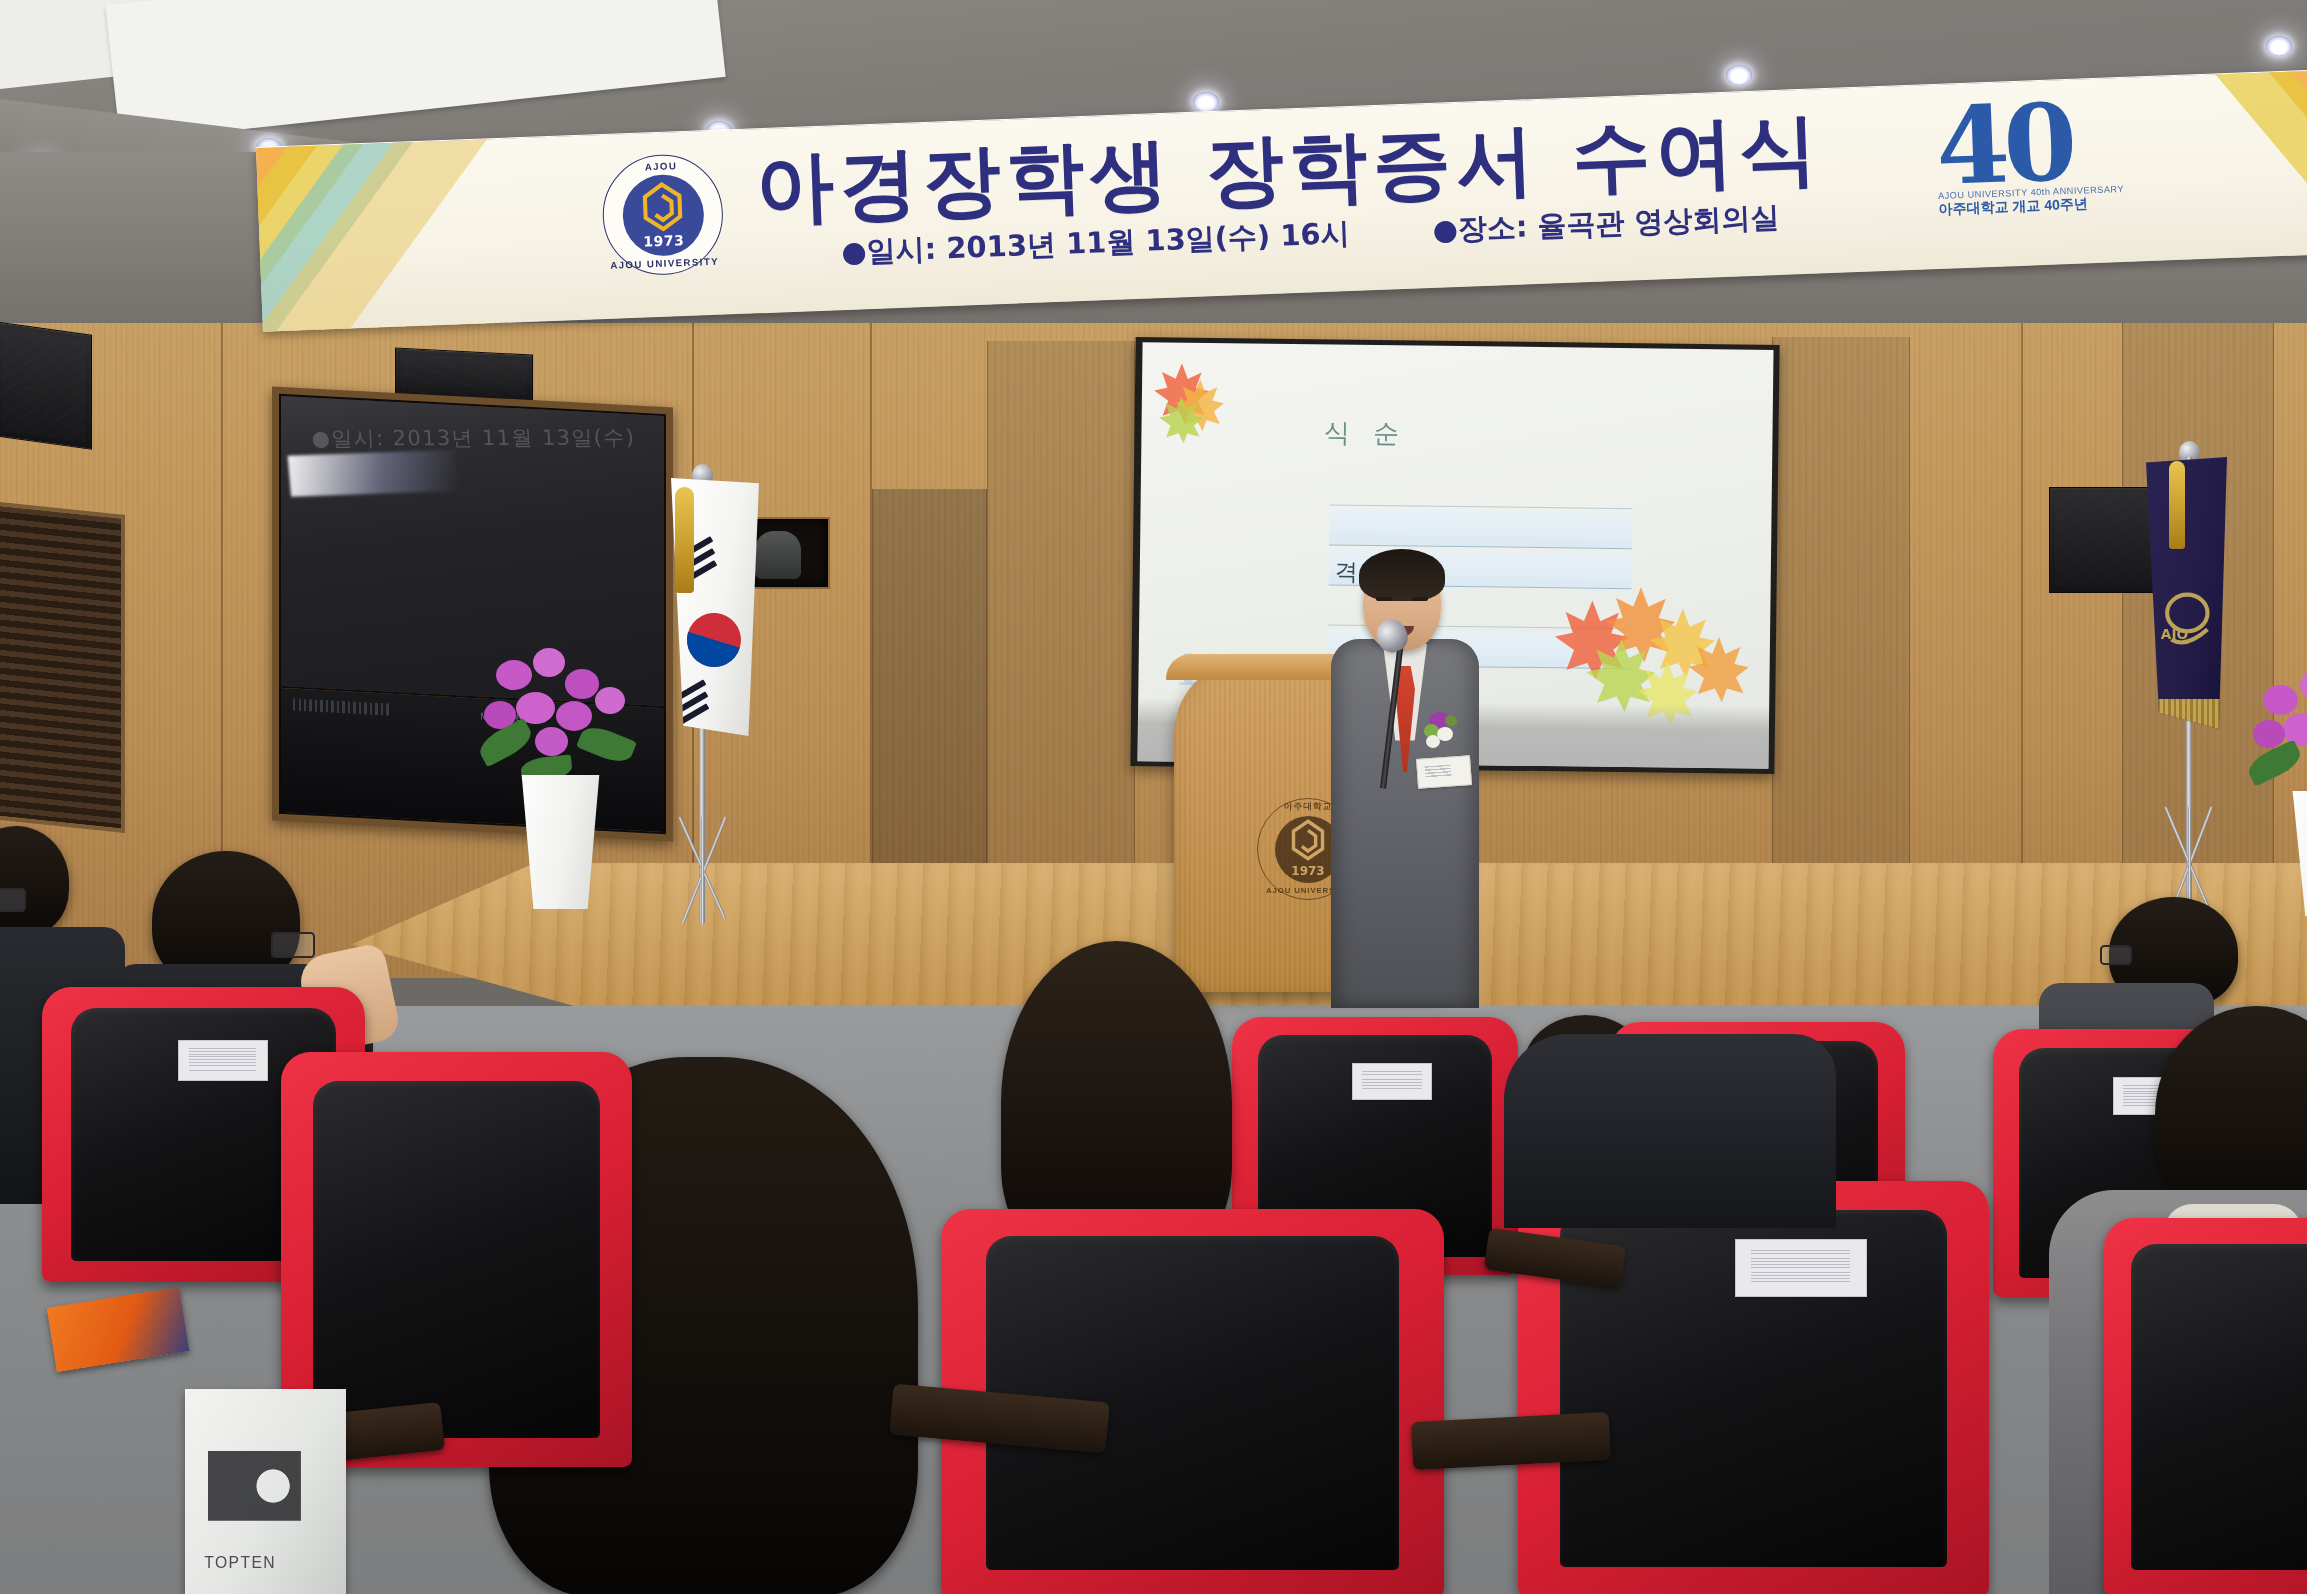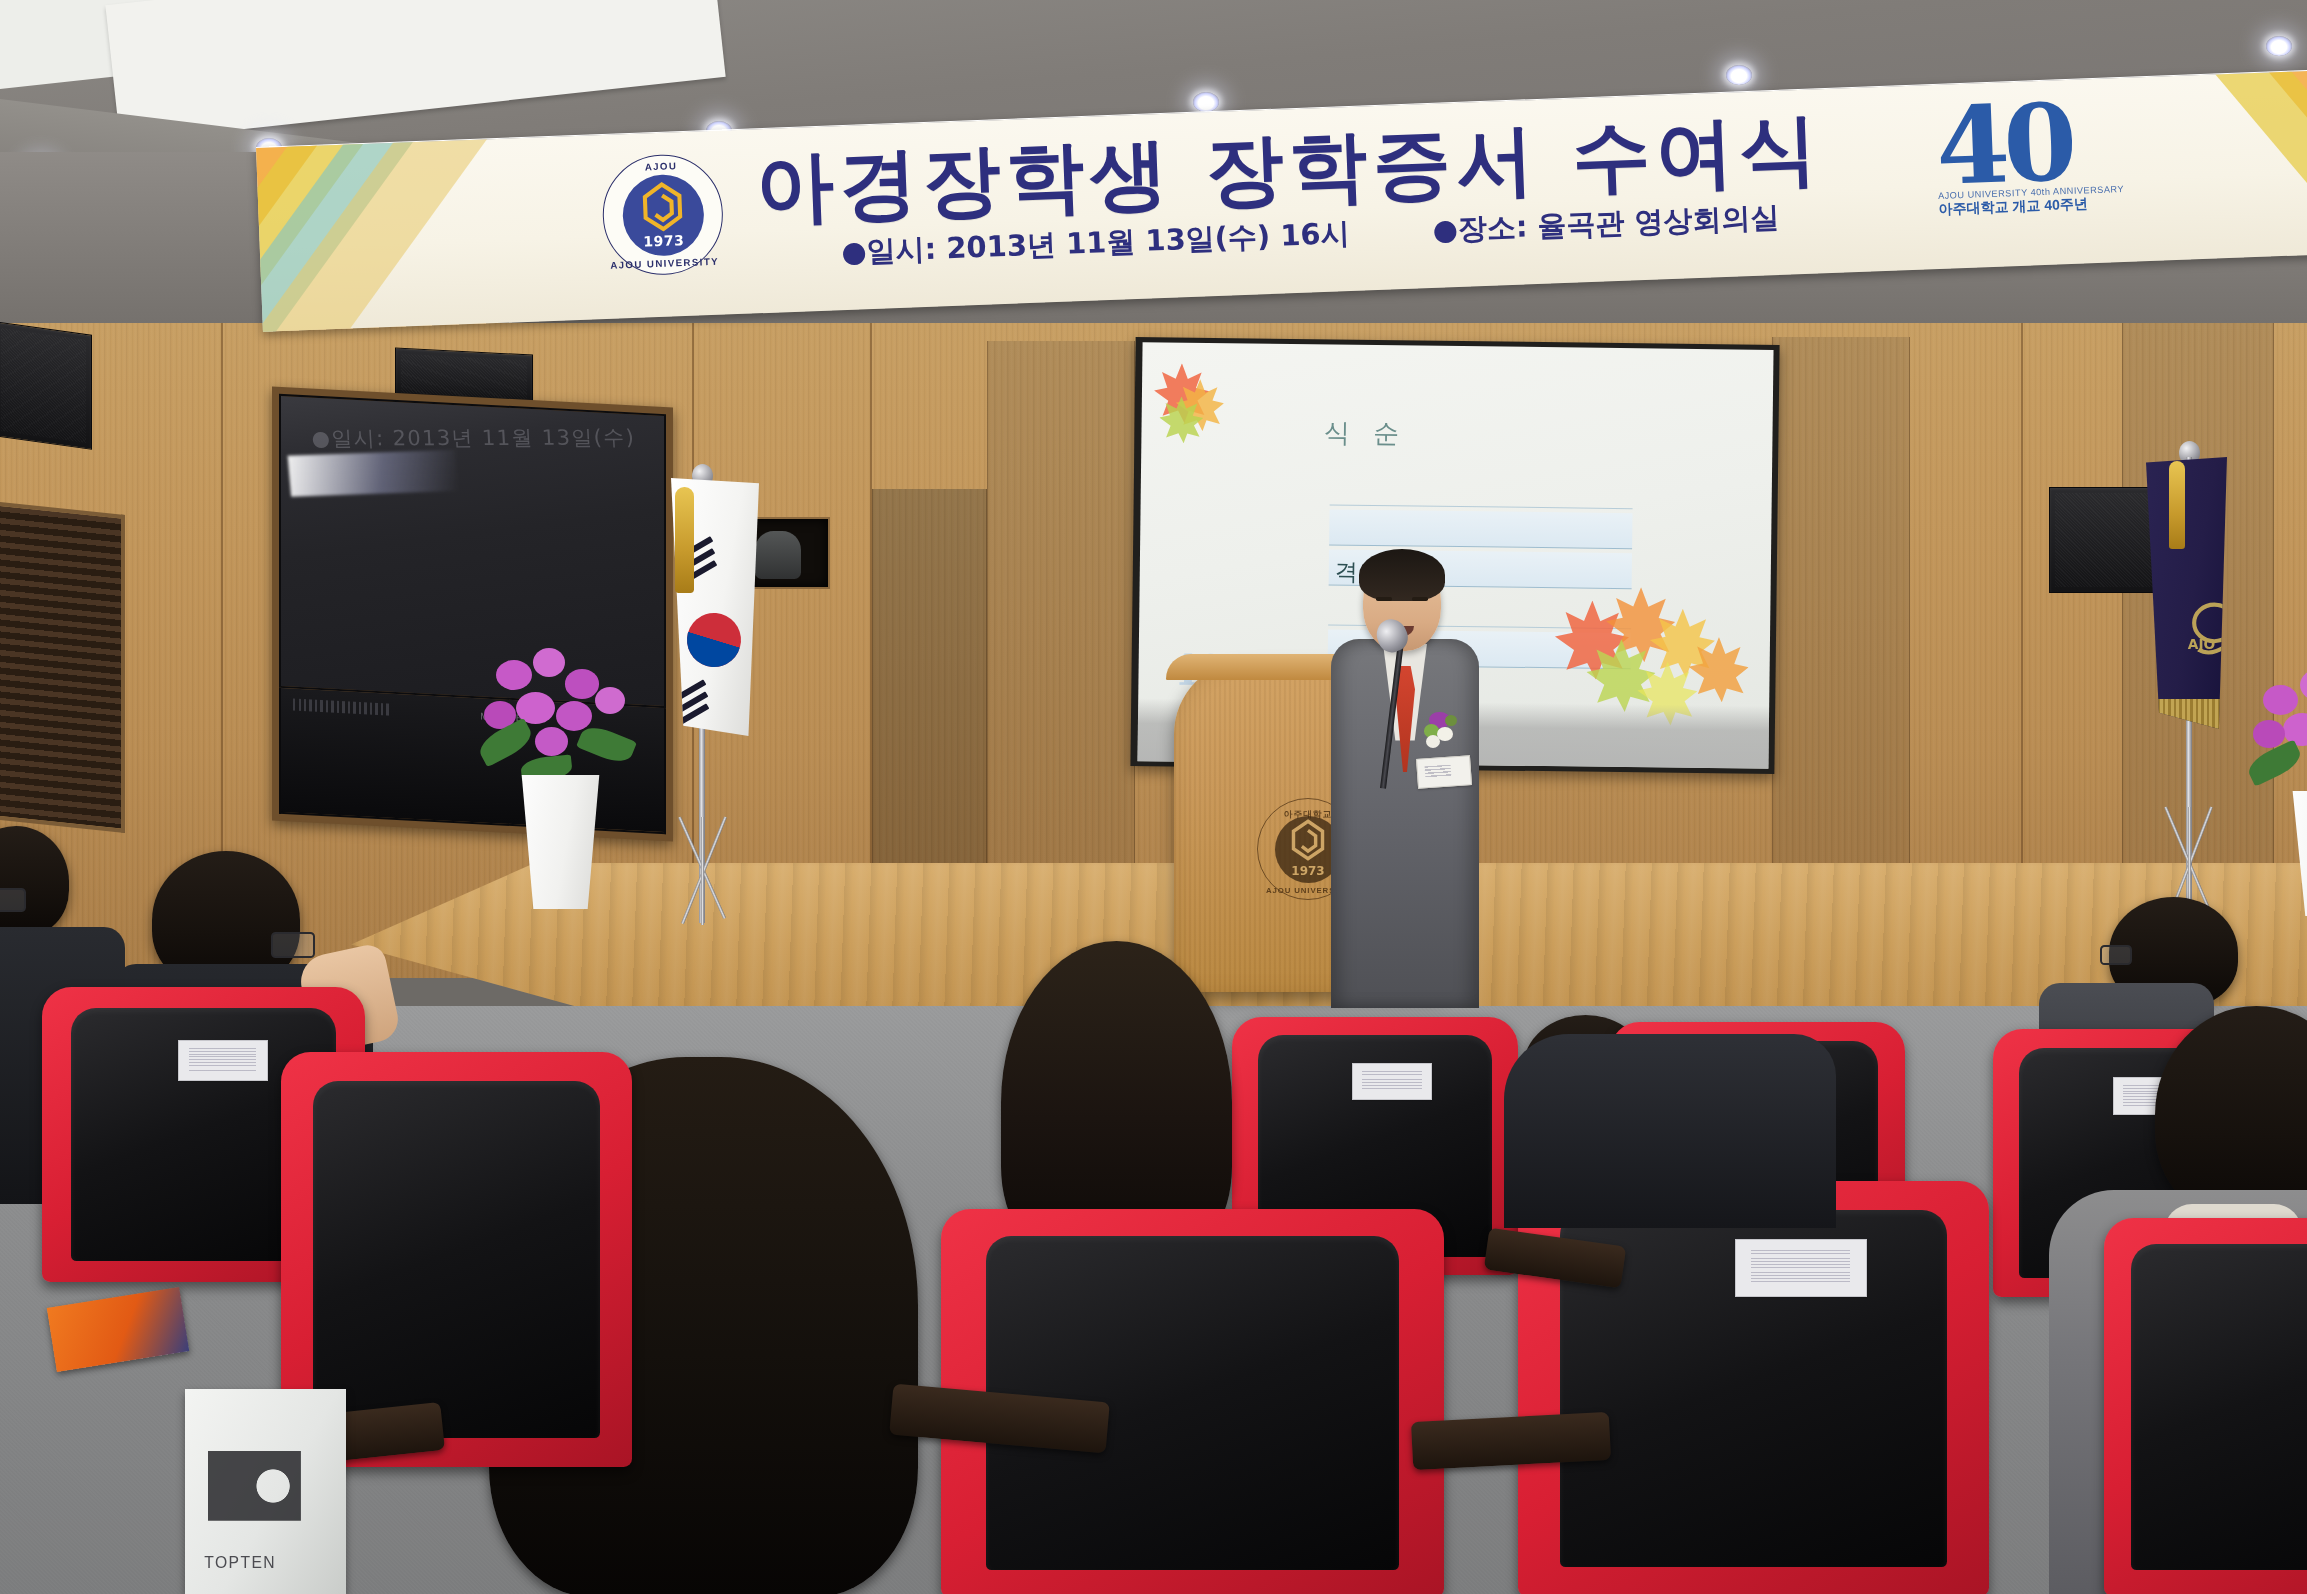--- a/index.html
+++ b/index.html
@@ -301,21 +301,21 @@
     width:67px; height:67px; border-radius:50%;
     background:rgba(48,30,12,.80);
     display:flex; align-items:flex-end; justify-content:center; position:relative;
   }
   .podium-year { color:#cfa869; font-size:12px; margin-bottom:4.6px; font-weight:bold;
     font-family:"DejaVu Sans", sans-serif; }
   .podium-arc-top, .podium-arc-bottom {
     position:absolute; width:100%; text-align:center;
     color:rgba(62,38,12,.85); font-size:8.8px; letter-spacing:0.9px; font-weight:bold;
   }
-  .podium-arc-top { top:10px;font-family:Liberation Serif, serif; } .podium-arc-bottom { bottom:3.7px; font-size:7.8px;}
+  .podium-arc-top { top:2px;font-family:Liberation Serif, serif; } .podium-arc-bottom { bottom:3.7px; font-size:7.8px;}
 
   
   .person-head {
     position:absolute; left:1363px; top:556px; width:78px; height:95px;
     background:linear-gradient(180deg,#e8c39e 0%, #d9ab84 70%, #c79872 100%);
     border-radius:48% 48% 45% 45%;
     box-shadow:0 2.8px 6.5px rgba(0,0,0,.3);
   }
   .person-hair {
     position:absolute; left:-3.7px; top:-7.4px; width:86px; height:52px;
@@ -397,23 +397,23 @@
     filter:blur(0.2px);
   }
   .univ-flag {
     position:absolute; left:2146px; top:457px; width:81px; height:272px;
     background:linear-gradient(100deg,#2a2352 0%, #241d48 55%, #17123a 100%);
     clip-path:polygon(0% 2%, 100% 0%, 90% 100%, 16% 94%);
     box-shadow:1.8px 2.8px 8.3px rgba(0,0,0,.35);
     overflow:hidden;
   }
   .univ-flag-mark {
-    position:absolute; left:12px; top:138px; width:60px; height:69px;
+    position:absolute; left:12px; top:128px; width:60px; height:69px;
     color:#cdb25a; font-size:19.4px; font-weight:bold; line-height:1.0;
-    font-family:"DejaVu Sans", sans-serif; opacity:.9;margin-left:27px;
+    font-family:"DejaVu Sans", sans-serif; opacity:.9;
   }
   .flag-fringe {
     position:absolute; bottom:-1.8px; left:4%; width:92%; height:32px;
     background:repeating-linear-gradient(90deg,#d4b455 0 2.8px, #a9882f 2.8px 5.5px);
     filter:blur(0.5px); opacity:.9;
   }
 
   
   .pot {
     position:absolute;

